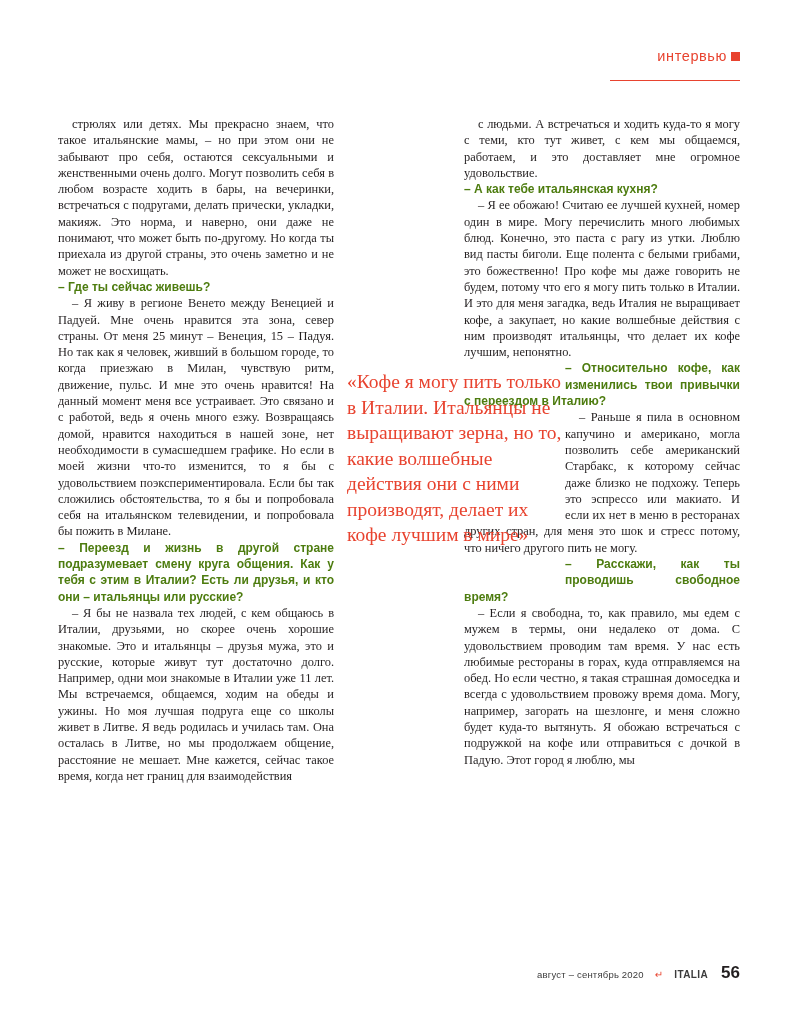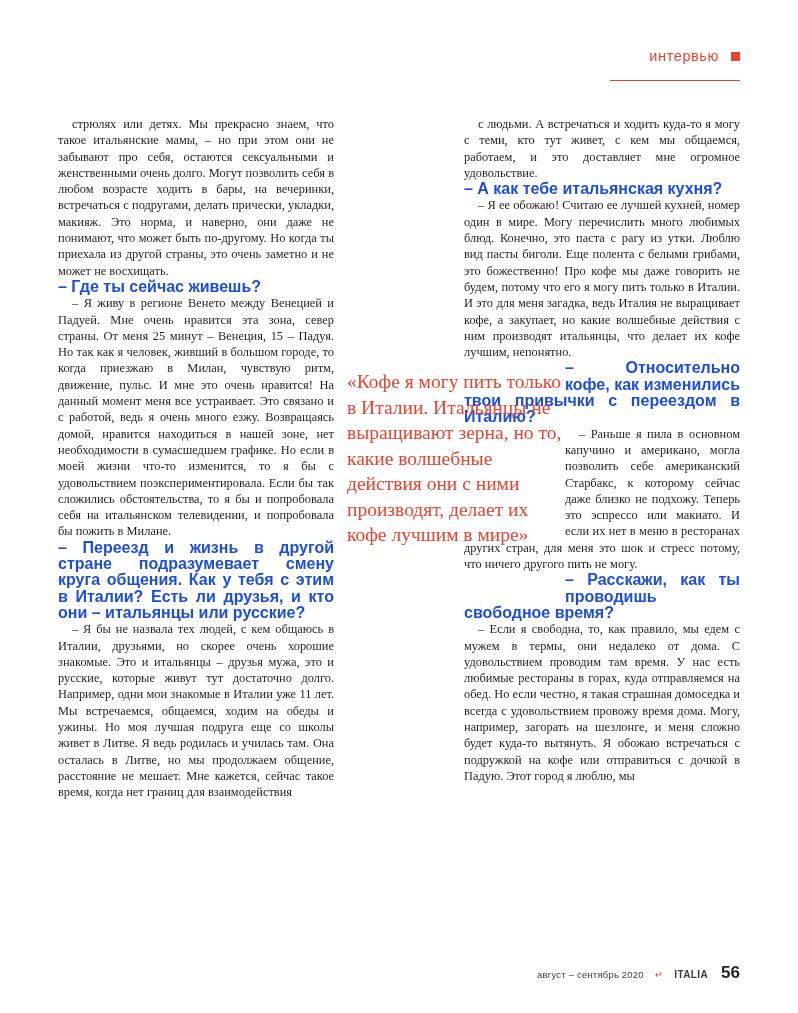--- a/index.html
+++ b/index.html
@@ -22,21 +22,21 @@
     height: 1013px;
     background: #ffffff;
   }
   
   .header {
     position: absolute;
     right: 58px;
     top: 48px;
     display: flex;
     align-items: center;
-    gap: 12px;
+    gap: 4px;
   }
   .header-label {
     font-family: "Liberation Sans", sans-serif;
     font-size: 14.5px;
     letter-spacing: 0.6px;
     color: #e8432f;
   }
   .header-square {
     width: 9px;
     height: 9px;
@@ -64,24 +64,24 @@
   .col-left { left: 58px; }
   .col-right { left: 464px; }
 
   .col p {
     margin: 0;
     text-indent: 14px;
   }
   .col p.q {
     font-family: "Liberation Sans", sans-serif;
     font-weight: bold;
-    font-size: 16px;
+    font-size: 12.0px;
     line-height: 16.3px;
     text-indent: 0;
-    color: #1d4ed8;
+    color: #4d7c0f;
   }
   .col p.q::before {
     content: "– ";
   }
   .col p.a::before {
     content: "– ";
   }
   
   .pullquote {
     position: absolute;

